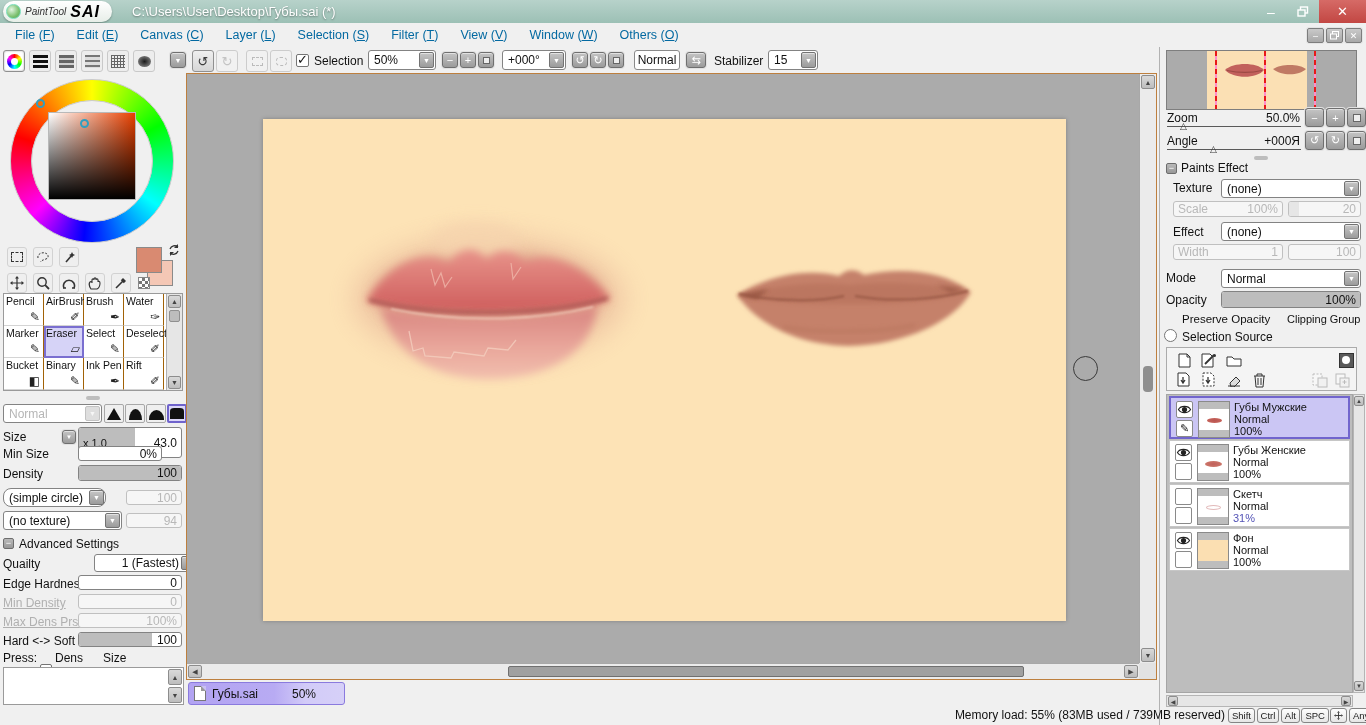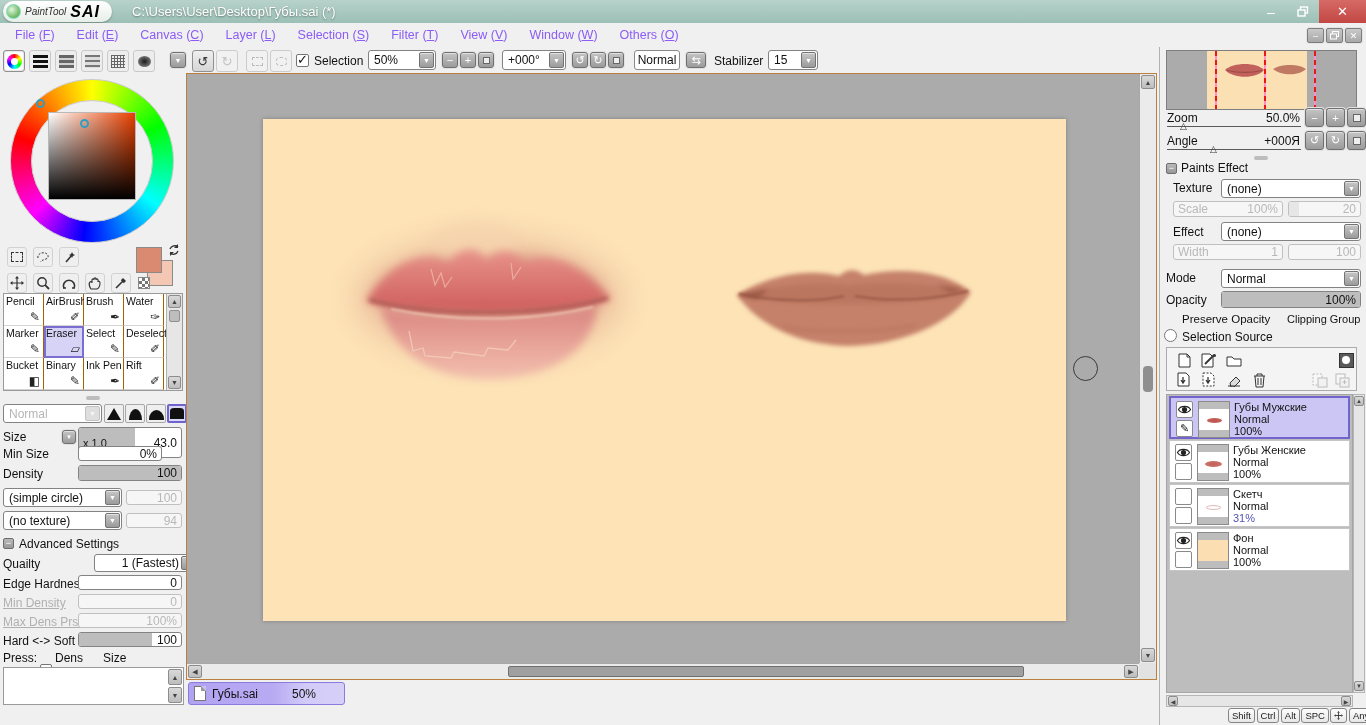--- a/index.html
+++ b/index.html
@@ -13,21 +13,21 @@
 .logo-circle{width:15px;height:15px;border-radius:50%;background:radial-gradient(circle at 35% 35%,#e2f5e2,#7cc06f 60%,#4f9f52);border:1px solid #7db;}
 .logo-pt{font-style:italic;font-size:10px;color:#333;}
 .logo-sai{font-style:italic;font-weight:bold;font-size:16px;color:#000;letter-spacing:1px;}
 .win-title{left:132px;top:4px;color:#fff;font-size:13px;text-shadow:0 1px 2px rgba(0,0,0,.4);}
 .win-btn{top:0;height:23px;color:#fff;display:flex;align-items:center;justify-content:center;cursor:default;}
 .close-btn{background:linear-gradient(#d66a66,#c24743);}
 
 
 .menubar{left:0;top:23px;width:1366px;height:24px;background:#f0f0f0;}
 .menu-items{left:4px;top:23px;height:24px;display:flex;}
-.menu-item{padding:0 11px;line-height:24px;font-size:12.5px;color:#8b5cf6;}
+.menu-item{padding:0 11px;line-height:24px;font-size:12.5px;color:#0369a1;}
 .mdi-btn{width:17px;height:15px;background:linear-gradient(#c9c9c9,#a8a8a8);border:1px solid #7d7d7d;border-radius:2px;color:#fff;font-size:9px;display:flex;align-items:center;justify-content:center;box-shadow:0 0 0 1px #e4e4e4;}
 
 
 .toolbar{left:0;top:47px;width:1366px;height:26px;background:#f0f0f0;}
 .tb-icon{width:22px;height:22px;border:1px solid #c9c9c9;border-radius:3px;background:#ededed;display:flex;align-items:center;justify-content:center;}
 .tb-icon.active{background:#fff;border-color:#8f8f8f;box-shadow:inset 0 0 2px #aaa;}
 .mini-wheel{width:15px;height:15px;border-radius:50%;background:conic-gradient(#f00,#ff0,#0f0,#0ff,#00f,#f0f,#f00);position:relative;}
 .mini-wheel::after{content:"";position:absolute;left:4px;top:4px;width:7px;height:7px;border-radius:50%;background:#fff;}
 .sbtn{background:linear-gradient(#c4c4c4,#9b9b9b);border:1px solid #6f6f6f;border-radius:3px;color:#fff;display:flex;align-items:center;justify-content:center;box-shadow:inset 0 1px 0 rgba(255,255,255,.5),0 0 0 1px #e2e2e2;font-size:11px;}
 .lbtn{background:linear-gradient(#efefef,#d6d6d6);border:1px solid #909090;border-radius:3px;color:#3c3c3c;display:flex;align-items:center;justify-content:center;font-size:13px;}
@@ -359,21 +359,21 @@
   </div>
   <span class="abs lab" style="left:3px;top:447px;">Min Size</span>
   <div class="slider" style="left:78px;top:446px;width:84px;height:15px;">
     <span class="sval">0%</span>
   </div>
   <span class="abs lab" style="left:3px;top:467px;">Density</span>
   <div class="slider" style="left:78px;top:465px;width:104px;height:16px;">
     <span class="fill" style="width:100%;"></span>
     <span class="sval">100</span>
   </div>
-  <div class="combo" style="left:3px;top:488px;width:119px;height:19px;">
+  <div class="combo" style="left:3px;top:488px;width:103px;height:19px;border-radius:8px;">
     <span>(simple circle)</span>
       <span class="dd">▼</span>
   </div>
   <div class="slider dis" style="left:126px;top:490px;width:56px;height:15px;">
     <span class="sval">100</span>
   </div>
   <div class="combo" style="left:3px;top:511px;width:119px;height:19px;">
     <span>(no texture)</span>
       <span class="dd">▼</span>
   </div>
@@ -701,20 +701,21 @@
     </div>
   <div class="abs sb-strip" style="left:1353px;top:394px;width:12px;height:299px;">
     <div class="scr-btn" style="position:absolute;left:0;top:1px;width:10px;height:10px;font-size:6px;">▲</div>
     <div class="scr-btn" style="position:absolute;left:0;bottom:1px;width:10px;height:10px;font-size:6px;">▼</div>
   </div>
   <div class="abs sb-strip" style="left:1166px;top:695px;width:187px;height:12px;">
     <div class="scr-btn" style="position:absolute;left:1px;top:0;width:10px;height:10px;font-size:6px;">◀</div>
     <div class="scr-btn" style="position:absolute;right:1px;top:0;width:10px;height:10px;font-size:6px;">▶</div>
   </div>
 
+  <span class="abs lab" style="left:900px;top:708px;width:325px;text-align:right;">Memory load: 55% (83MB used / 739MB reserved)</span>
   <div class="abs key-row">
       <span class="key">
         <span>Shift</span>
       </span>
       <span class="key">
         <span>Ctrl</span>
       </span>
       <span class="key">
         <span>Alt</span>
       </span>

